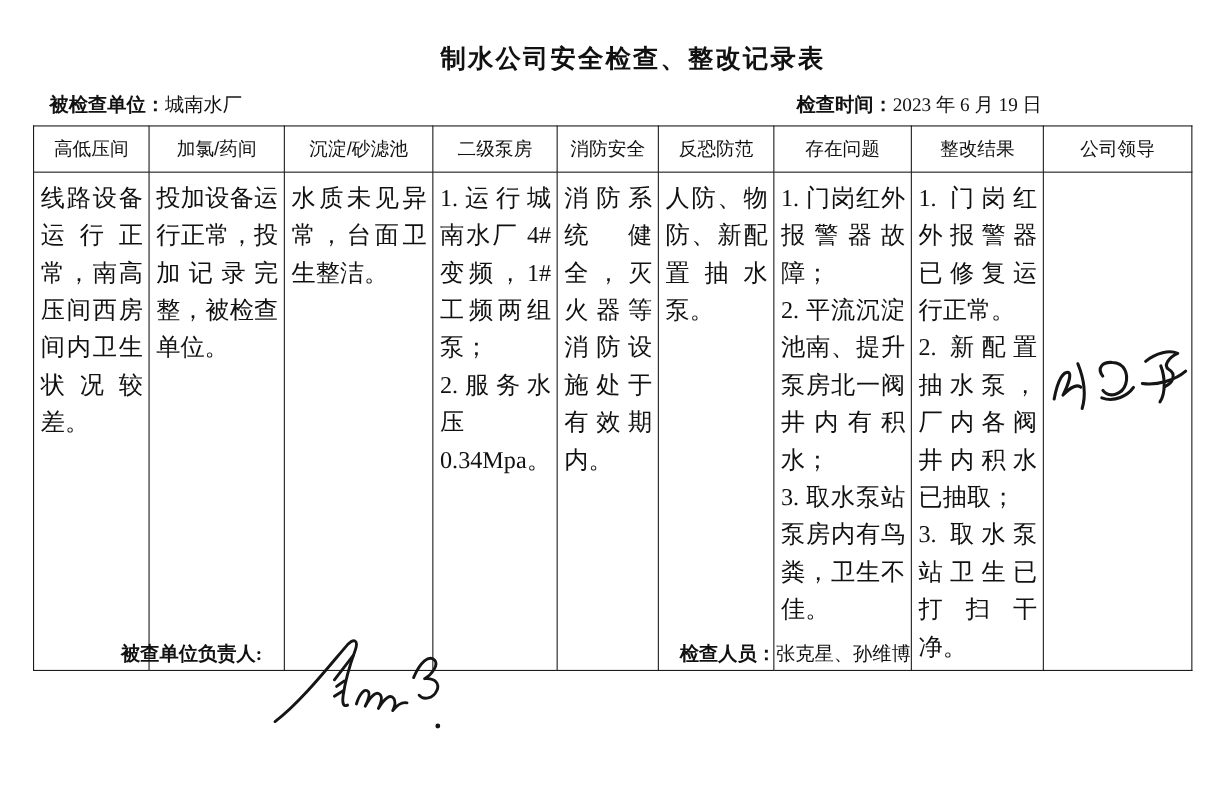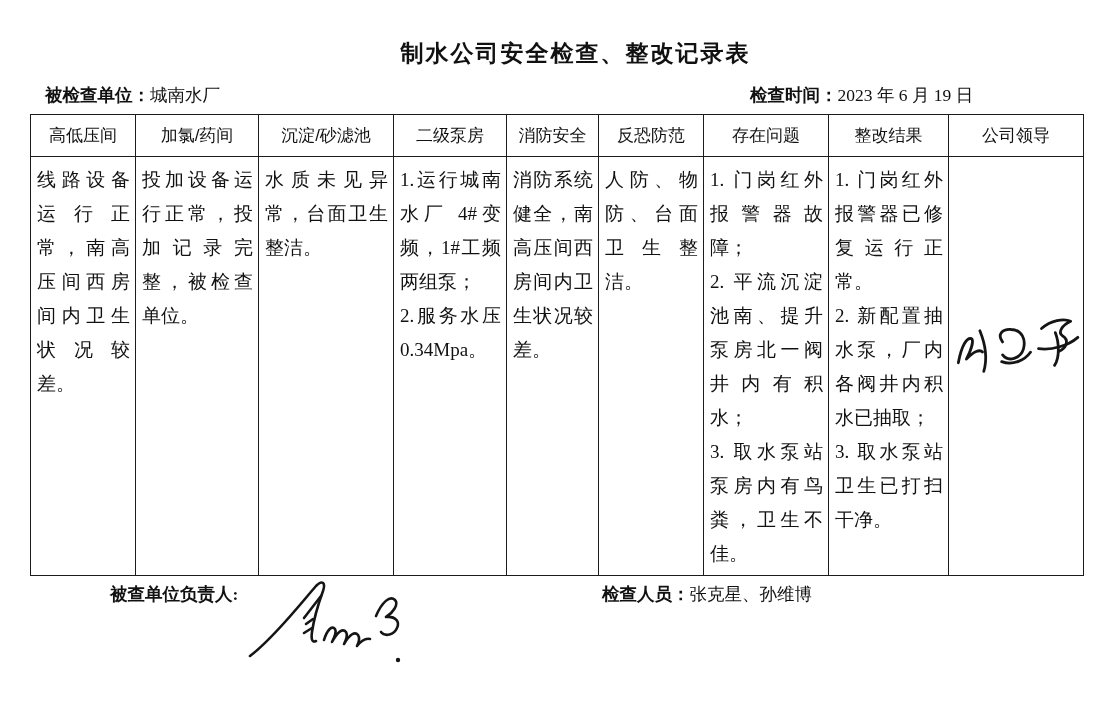--- a/index.html
+++ b/index.html
@@ -19,21 +19,21 @@
     width: 100%;
     text-align: center;
     font-size: 23px;
     font-weight: bold;
     letter-spacing: 2px;
     font-family: "Liberation Sans", sans-serif;
     margin-left: 20px;
   }
   .meta-row { position: absolute; top: 83px; left: 0; width: 100%; font-size: 17.5px; }
   .meta-left  { position: absolute; left: 45px;  top: 0; }
-  .meta-right { position: absolute; left: 750px; top: 0; }
+  .meta-right { position: absolute; left: 724px; top: 0; }
   .meta-label { font-weight: bold; font-family: Liberation Mono, monospace; }
   .meta-value { font-weight: normal; }
 
   .record-table {
     position: absolute;
     left: 30px; top: 114px;
     width: 1053px;
     border-collapse: collapse;
     table-layout: fixed;
   }
@@ -45,36 +45,36 @@
     font-size: 17px;
     font-weight: normal;
     text-align: center;
     font-family: "Liberation Sans", sans-serif;
     padding: 2px;
   }
   .record-table td {
     height: 408px;
     vertical-align: top;
     padding: 6px 5px 4px 6px;
-    font-size: 19px;
+    font-size: 22px;
     line-height: 34px;
     text-align: justify;
     text-justify: inter-ideograph;
     white-space: pre-line;
   }
   .sig-leader {
     position: absolute;
     left: 948px; top: 302px;
     width: 150px; height: 90px;
     transform: rotate(-10deg);
     pointer-events: none;
   }
   .footer-row { position: absolute; top: 582px; left: 0; width: 100%; font-size: 17.5px; }
   .footer-left  { position: absolute; left: 110px; top: 0; font-weight: bold; font-family: Liberation Serif, serif; }
-  .footer-right { position: absolute; left: 602px; top: 0; }
+  .footer-right { position: absolute; left: 618px; top: 0; }
   .footer-right .meta-label { font-weight: bold; }
   .sig-responsible {
     position: absolute;
     left: 246px; top: 576px;
     width: 170px; height: 95px;
   }
   svg path { fill: none; stroke: #151515; stroke-width: 2.6; stroke-linecap: round; stroke-linejoin: round; }
   svg .dot { fill: #151515; stroke: none; }
 </style>
 </head>
@@ -118,22 +118,22 @@
         <th>公司领导</th>
       </tr>
     </thead>
     <tbody>
       <tr>
         <td>线路设备运行正常，南高压间西房间内卫生状况较差。</td>
         <td>投加设备运行正常，投加记录完整，被检查单位。</td>
         <td>水质未见异常，台面卫生整洁。</td>
         <td>1.运行城南水厂 4#变频，1#工频两组泵；
 2.服务水压 0.34Mpa。</td>
-        <td>消防系统健全，南高压间西房间内卫生状况较差。</td>
-        <td>人防、物防、台面卫生整洁。</td>
+        <td>消防系统健全，灭火器等消防设施处于有效期内。</td>
+        <td>人防、物防、新配置抽水泵。</td>
         <td>1. 门岗红外报警器故障；
 2. 平流沉淀池南、提升泵房北一阀井内有积水；
 3. 取水泵站泵房内有鸟粪，卫生不佳。</td>
         <td>1. 门岗红外报警器已修复运行正常。
 2. 新配置抽水泵，厂内各阀井内积水已抽取；
 3. 取水泵站卫生已打扫干净。</td>
         <td></td>
       </tr>
     </tbody>
   </table>

